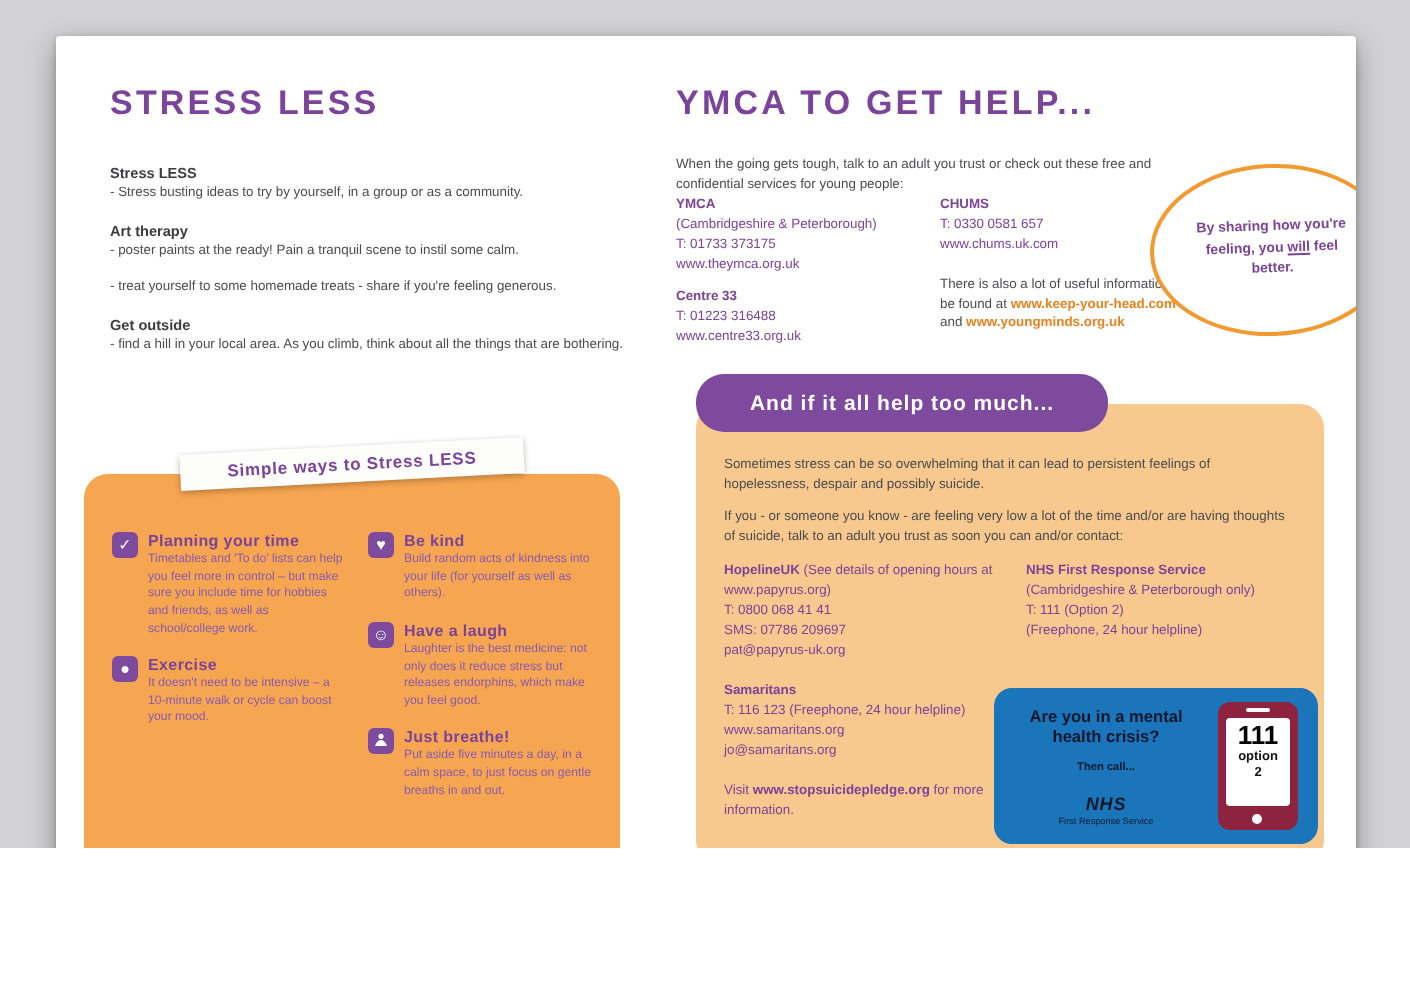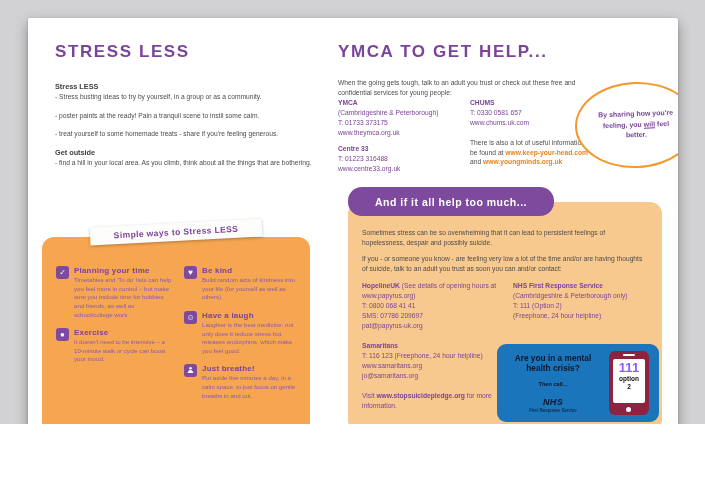--- a/index.html
+++ b/index.html
@@ -88,21 +88,21 @@
   .crisis-svc { font-size:4.6px; margin-top:1px; }
   .phone {
     position:absolute; right:10px; top:7px; width:40px; height:64px;
     background:#8e2340; border-radius:6px;
   }
   .phone-speaker { position:absolute; left:14px; top:3px; width:12px; height:2px; background:#fff; border-radius:1px; }
   .phone-screen {
     position:absolute; left:4px; top:8px; width:32px; height:44px; background:#fff; border-radius:2px;
     display:flex; flex-direction:column; align-items:center; justify-content:flex-start;
   }
-  .phone-111 { font-size:13px; font-weight:bold; color:#8b5cf6; margin-top:2px; line-height:1.1; }
+  .phone-111 { font-size:13px; font-weight:bold; color:#000000; margin-top:2px; line-height:1.1; }
   .phone-opt { font-size:6.5px; font-weight:bold; color:#111; line-height:1.2; }
   .phone-home { position:absolute; left:17px; bottom:3px; width:5px; height:5px; background:#fff; border-radius:50%; }
 
   .footer {
     position:absolute; right:18px; top:431px; font-size:6.2px; color:#4a3a52; white-space:nowrap;
   }
   .footer .sep { color:#b0a6b8; margin:0 2px; }
   .footer .pg { color:#e8821e; font-weight:bold; }
 </style>
 </head>
@@ -112,20 +112,21 @@
   <div class="spread">
 
     <div class="abs pgtitle" style="left:27px; top:24px;">STRESS LESS</div>
 
     <div class="abs" style="left:27px; top:64px; width:262px;">
       <div class="intro-item">
         <div class="h">Stress LESS</div>
         <div class="b">- Stress busting ideas to try by yourself, in a group or as a community.</div>
       </div>
       <div class="intro-item">
+        <div class="h">Art therapy</div>
         <div class="b">- poster paints at the ready! Pain a tranquil scene to instil some calm.</div>
       </div>
       <div class="intro-item">
         <div class="b">- treat yourself to some homemade treats - share if you're feeling generous.</div>
       </div>
       <div class="intro-item">
         <div class="h">Get outside</div>
         <div class="b">- find a hill in your local area. As you climb, think about all the things that are bothering.</div>
       </div>
     </div>

